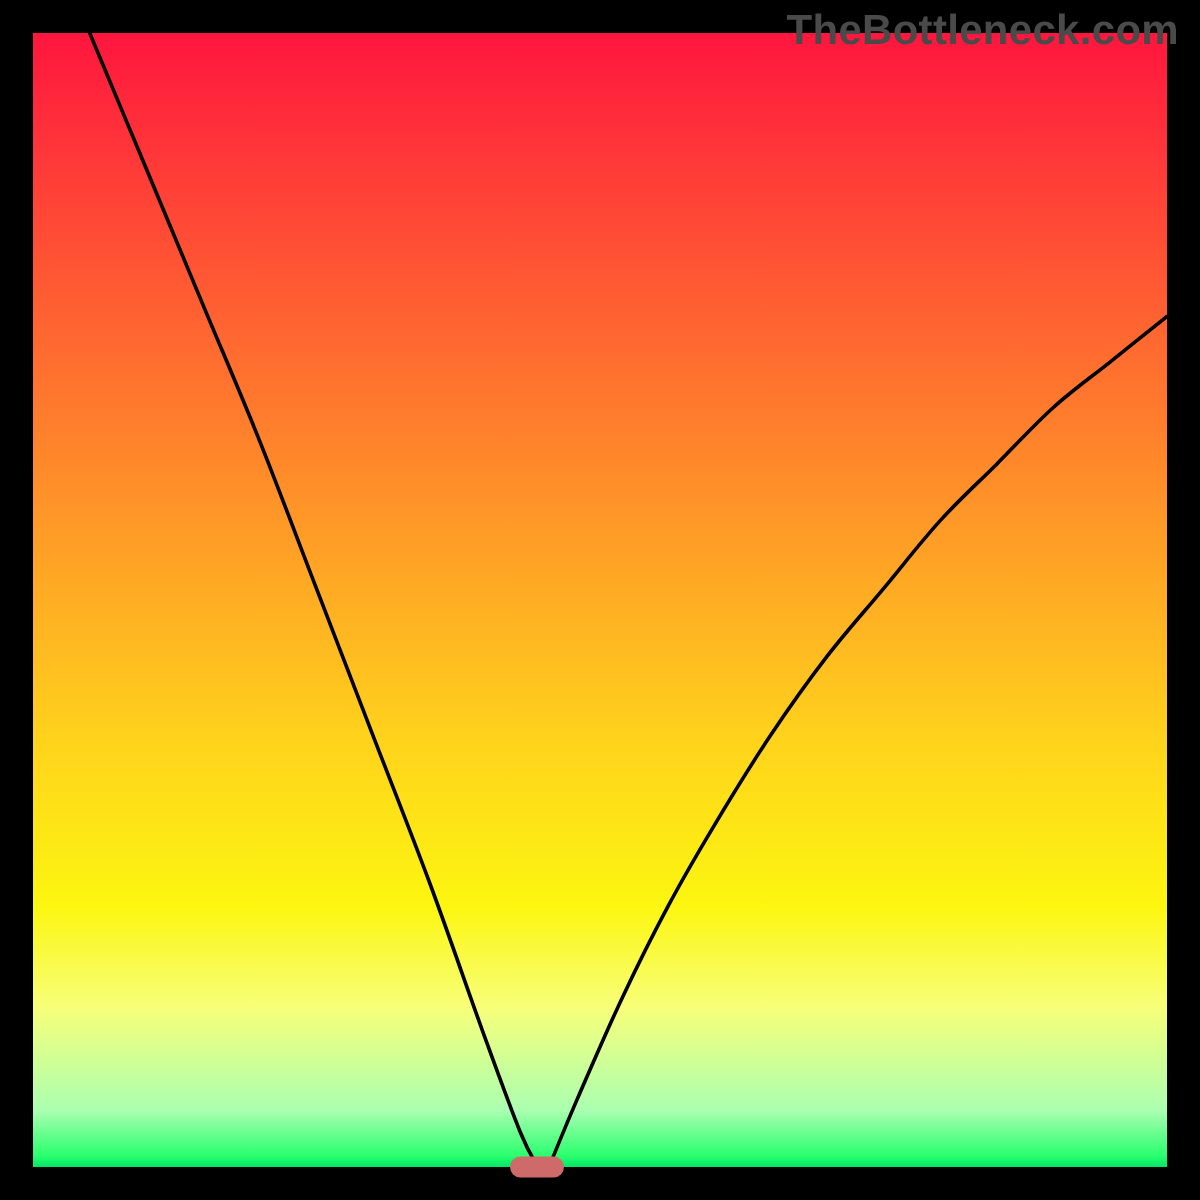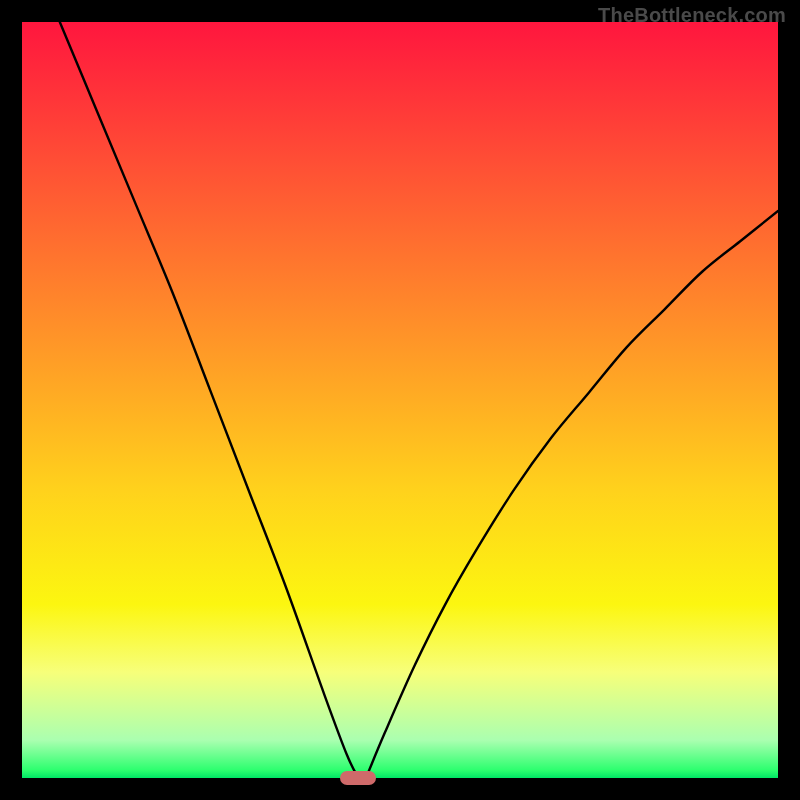--- a/index.html
+++ b/index.html
@@ -15,21 +15,21 @@
     position: relative;
     width: 800px;
     height: 800px;
     background: #000;
   }
   .watermark {
     position: absolute;
     top: 4px;
     right: 14px;
     color: #4a4a4a;
-    font-size: 20px;
+    font-size: 28px;
     font-weight: 600;
     letter-spacing: 0.2px;
     z-index: 3;
   }
   .plot {
     position: absolute;
     left: 22px;
     top: 22px;
     width: 756px;
     height: 756px;

